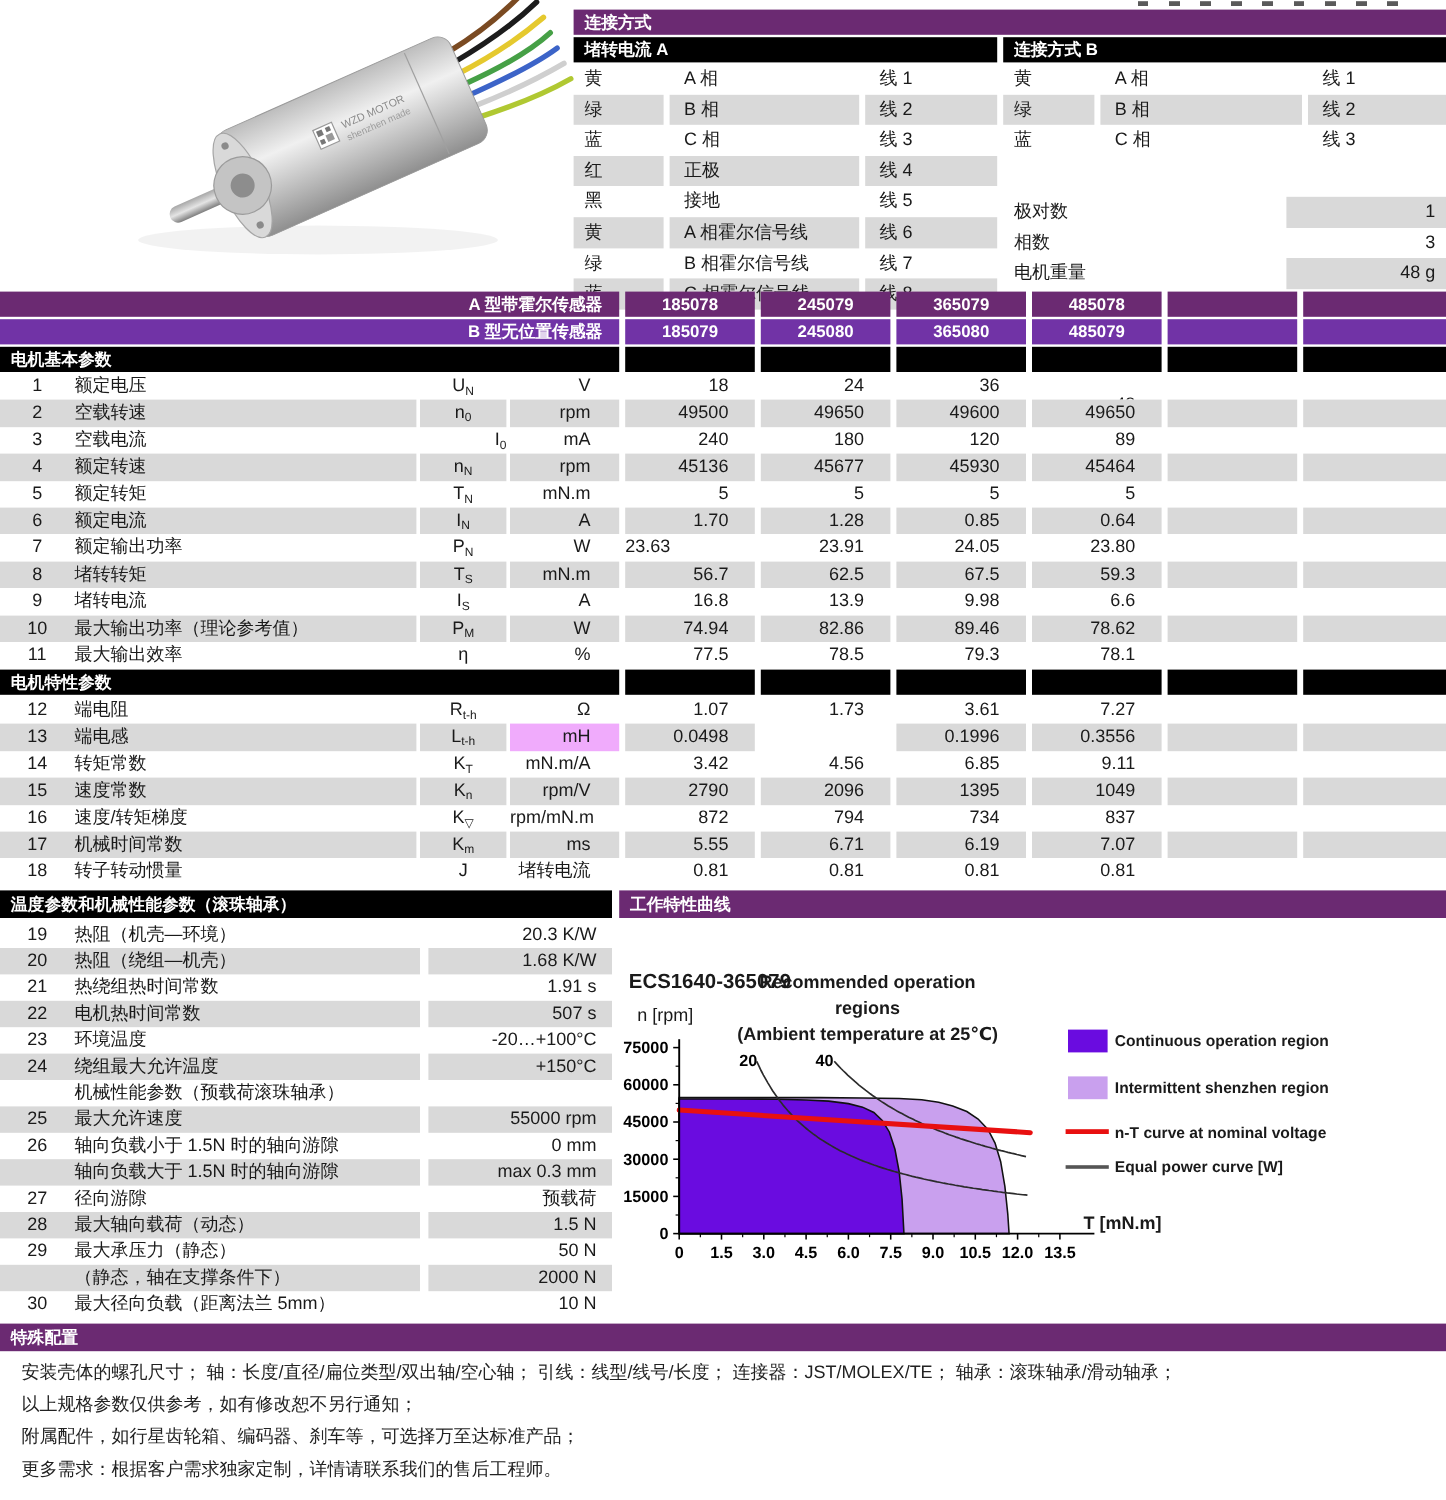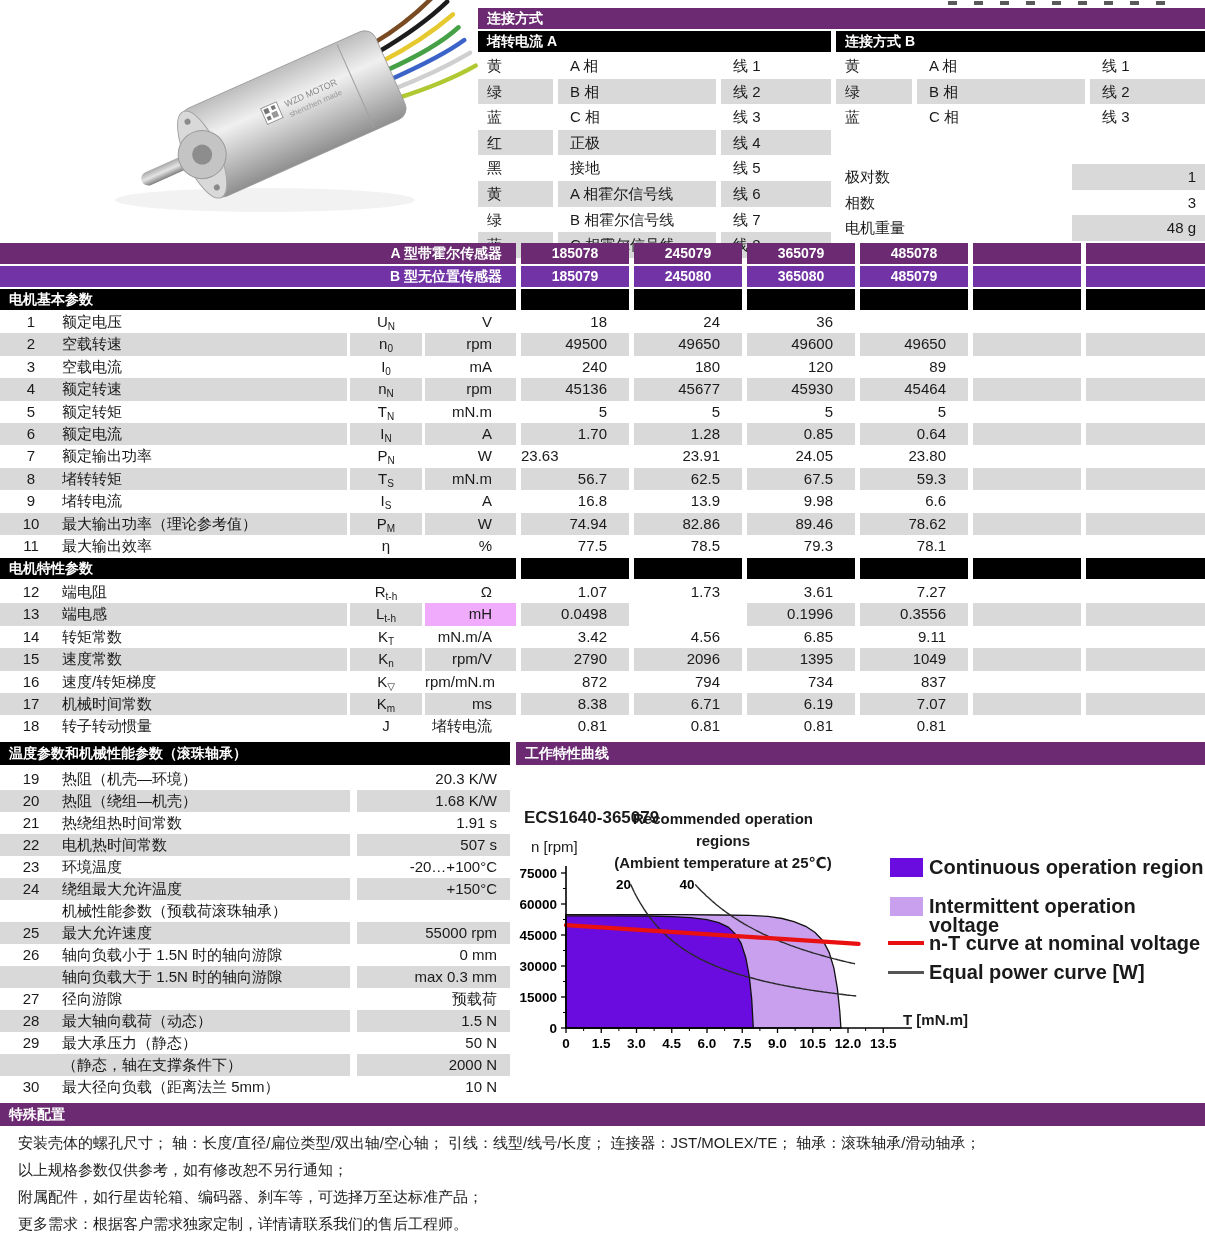--- a/index.html
+++ b/index.html
@@ -13,21 +13,21 @@
   .row{position:absolute;left:0;width:1205px;font-size:15px;}
   .cell{position:absolute;top:0;bottom:0;box-sizing:border-box;white-space:nowrap;overflow:hidden;}
   .no{display:inline-block;width:62px;text-align:center;}
   .frag{position:absolute;left:948px;top:1px;width:226px;height:4px;
         background:repeating-linear-gradient(90deg,#5a5a5a 0 9px,transparent 9px 26px);}
   .chart-title{position:absolute;left:524px;top:808px;font-size:17px;font-weight:bold;}
   .chart-ylab{position:absolute;left:531px;top:838px;font-size:15px;}
   .chart-sub{position:absolute;left:608px;top:808px;width:230px;text-align:center;
              font-size:15px;font-weight:bold;line-height:22px;}
   .chart-xlab{position:absolute;left:903px;top:1011px;font-size:15px;font-weight:bold;}
-  .lg-label{position:absolute;left:929px;font-size:20px;font-weight:bold;line-height:19px;}
+  .lg-label{position:absolute;left:929px;font-size:13px;font-weight:bold;line-height:19px;}
   .lg-swatch{position:absolute;left:890px;width:33px;height:19px;}
   .lg-line{position:absolute;left:888px;width:36px;}
   .notes div{position:absolute;left:18px;font-size:15px;color:#222;white-space:nowrap;}
   svg text{font-family:"Liberation Sans","DejaVu Sans",sans-serif;}
 </style>
 </head>
 <body>
 
 <div id="canvas">
 
@@ -196,21 +196,21 @@
         <div class="cell" style="left: 425px; width: 91px; background: rgb(217, 217, 217); text-align: right; padding-right: 24px;">rpm</div>
         <div class="cell" style="left: 521px; width: 108px; background: rgb(217, 217, 217); text-align: right; padding-right: 22px;">49500</div>
         <div class="cell" style="left: 634px; width: 108px; background: rgb(217, 217, 217); text-align: right; padding-right: 22px;">49650</div>
         <div class="cell" style="left: 747px; width: 108px; background: rgb(217, 217, 217); text-align: right; padding-right: 22px;">49600</div>
         <div class="cell" style="left: 860px; width: 108px; background: rgb(217, 217, 217); text-align: right; padding-right: 22px;">49650</div>
         <div class="cell" style="left: 973px; width: 108px; background: rgb(217, 217, 217);"></div>
         <div class="cell" style="left: 1086px; width: 119px; background: rgb(217, 217, 217);"></div>
       </div>
       <div class="row" style="top: 355.8px; height: 22.4px; line-height: 22.4px;">
         <div class="cell" style="left: 0px; width: 347px;"><span class="no">3</span>空载电流</div>
-        <div class="cell" style="left: 350px; width: 72px; text-align: center;"><span>I</span><span style="font-size: 10px; vertical-align: -3px;">0</span></div>
+        <div class="cell" style="left: 350px; width: 72px; text-align: right;"><span>I</span><span style="font-size: 10px; vertical-align: -3px;">0</span></div>
         <div class="cell" style="left: 425px; width: 91px; text-align: right; padding-right: 24px;">mA</div>
         <div class="cell" style="left: 521px; width: 108px; text-align: right; padding-right: 22px;">240</div>
         <div class="cell" style="left: 634px; width: 108px; text-align: right; padding-right: 22px;">180</div>
         <div class="cell" style="left: 747px; width: 108px; text-align: right; padding-right: 22px;">120</div>
         <div class="cell" style="left: 860px; width: 108px; text-align: right; padding-right: 22px;">89</div>
         <div class="cell" style="left: 973px; width: 108px;"></div>
         <div class="cell" style="left: 1086px; width: 119px;"></div>
       </div>
       <div class="row" style="top: 378.2px; height: 22.4px; line-height: 22.4px;">
         <div class="cell" style="left: 0px; width: 347px; background: rgb(217, 217, 217);"><span class="no">4</span>额定转速</div>
@@ -361,21 +361,21 @@
         <div class="cell" style="left: 634px; width: 108px; text-align: right; padding-right: 22px;">794</div>
         <div class="cell" style="left: 747px; width: 108px; text-align: right; padding-right: 22px;">734</div>
         <div class="cell" style="left: 860px; width: 108px; text-align: right; padding-right: 22px;">837</div>
         <div class="cell" style="left: 973px; width: 108px;"></div>
         <div class="cell" style="left: 1086px; width: 119px;"></div>
       </div>
       <div class="row" style="top: 693px; height: 22.4px; line-height: 22.4px;">
         <div class="cell" style="left: 0px; width: 347px; background: rgb(217, 217, 217);"><span class="no">17</span>机械时间常数</div>
         <div class="cell" style="left: 350px; width: 72px; background: rgb(217, 217, 217); text-align: center;"><span>K</span><span style="font-size: 10px; vertical-align: -3px;">m</span></div>
         <div class="cell" style="left: 425px; width: 91px; background: rgb(217, 217, 217); text-align: right; padding-right: 24px;">ms</div>
-        <div class="cell" style="left: 521px; width: 108px; background: rgb(217, 217, 217); text-align: right; padding-right: 22px;">8.38</div>
+        <div class="cell" style="left: 521px; width: 108px; background: rgb(217, 217, 217); text-align: right; padding-right: 22px;">5.55</div>
         <div class="cell" style="left: 634px; width: 108px; background: rgb(217, 217, 217); text-align: right; padding-right: 22px;">6.71</div>
         <div class="cell" style="left: 747px; width: 108px; background: rgb(217, 217, 217); text-align: right; padding-right: 22px;">6.19</div>
         <div class="cell" style="left: 860px; width: 108px; background: rgb(217, 217, 217); text-align: right; padding-right: 22px;">7.07</div>
         <div class="cell" style="left: 973px; width: 108px; background: rgb(217, 217, 217);"></div>
         <div class="cell" style="left: 1086px; width: 119px; background: rgb(217, 217, 217);"></div>
       </div>
       <div class="row" style="top: 715.4px; height: 22.4px; line-height: 22.4px;">
         <div class="cell" style="left: 0px; width: 347px;"><span class="no">18</span>转子转动惯量</div>
         <div class="cell" style="left: 350px; width: 72px; text-align: center;"><span>J</span></div>
         <div class="cell" style="left: 425px; width: 91px; text-align: right; padding-right: 24px;">堵转电流</div>
@@ -514,21 +514,21 @@
       <line x1="53" y1="28.5" x2="56" y2="28.5" stroke="#000" stroke-width="1"></line>
       <text x="47" y="48.5" text-anchor="end" font-size="13.5" font-weight="bold" fill="#000">60000</text>
       <line x1="51" y1="13" x2="56" y2="13" stroke="#000" stroke-width="1.3"></line>
       <text x="47" y="17.5" text-anchor="end" font-size="13.5" font-weight="bold" fill="#000">75000</text>
     </svg>
   <div class="chart-xlab">T [mN.m]</div>
 
   <div class="lg-swatch" id="lg-sw1" style="top: 858px; background: rgb(106, 12, 224);"></div>
   <div class="lg-label" style="top:858px;">Continuous operation region</div>
   <div class="lg-swatch" id="lg-sw2" style="top: 897px; background: rgb(201, 160, 238);"></div>
-  <div class="lg-label" style="top:897px;">Intermittent operation voltage</div>
+  <div class="lg-label" style="top:897px;">Intermittent shenzhen region</div>
   <div class="lg-line" id="lg-red" style="top: 941px; height: 4px; background: rgb(232, 16, 16);"></div>
   <div class="lg-label" style="top:934px;">n-T curve at nominal voltage</div>
   <div class="lg-line" id="lg-gray" style="top:971px;height:2.5px;background:#555;"></div>
   <div class="lg-label" style="top:963px;">Equal power curve [W]</div>
 
   <div class="bar purple" style="left:0;top:1103px;width:1205px;height:23px;line-height:23px;">特殊配置</div>
   <div class="layer notes" id="notes">
       <div style="top: 1134px;">安装壳体的螺孔尺寸； 轴：长度/直径/扁位类型/双出轴/空心轴； 引线：线型/线号/长度； 连接器：JST/MOLEX/TE； 轴承：滚珠轴承/滑动轴承；</div>
       <div style="top: 1161px;">以上规格参数仅供参考，如有修改恕不另行通知；</div>
       <div style="top: 1188px;">附属配件，如行星齿轮箱、编码器、刹车等，可选择万至达标准产品；</div>

